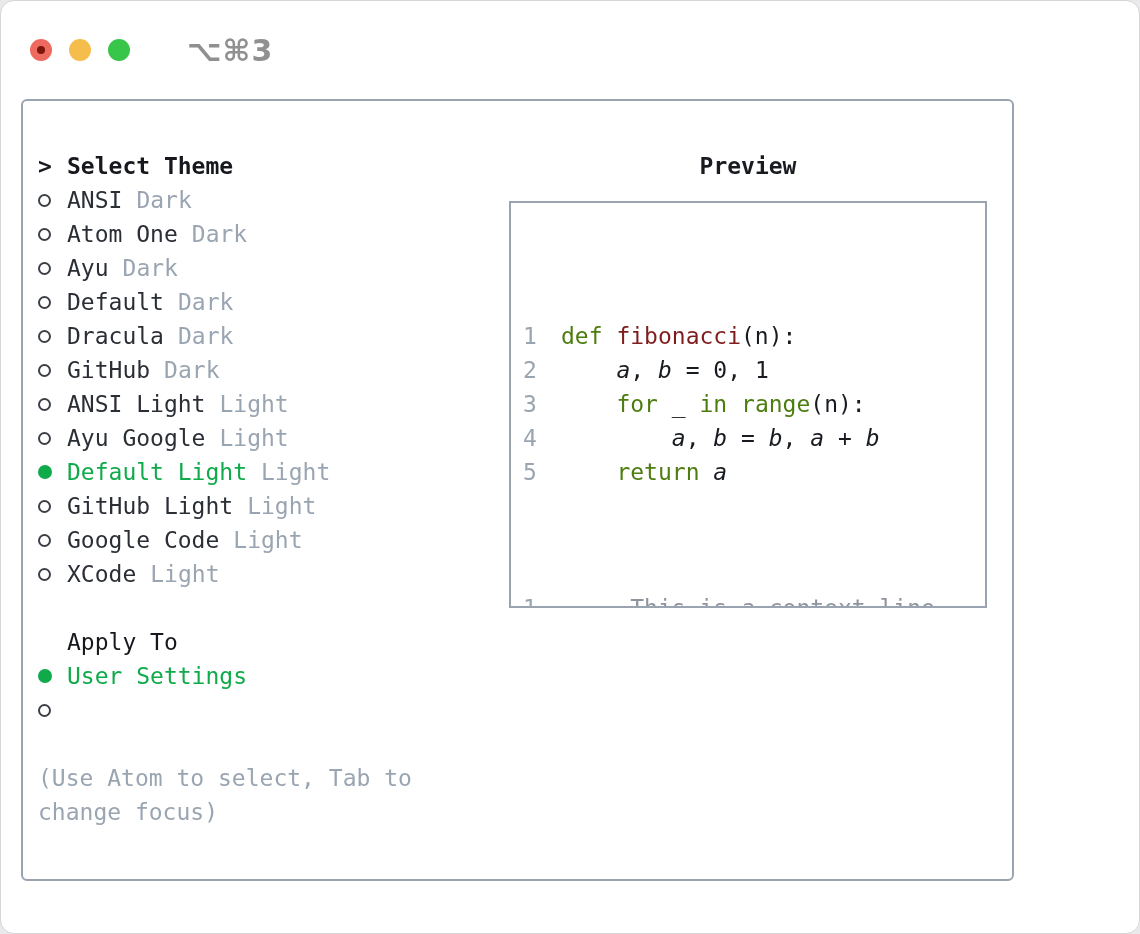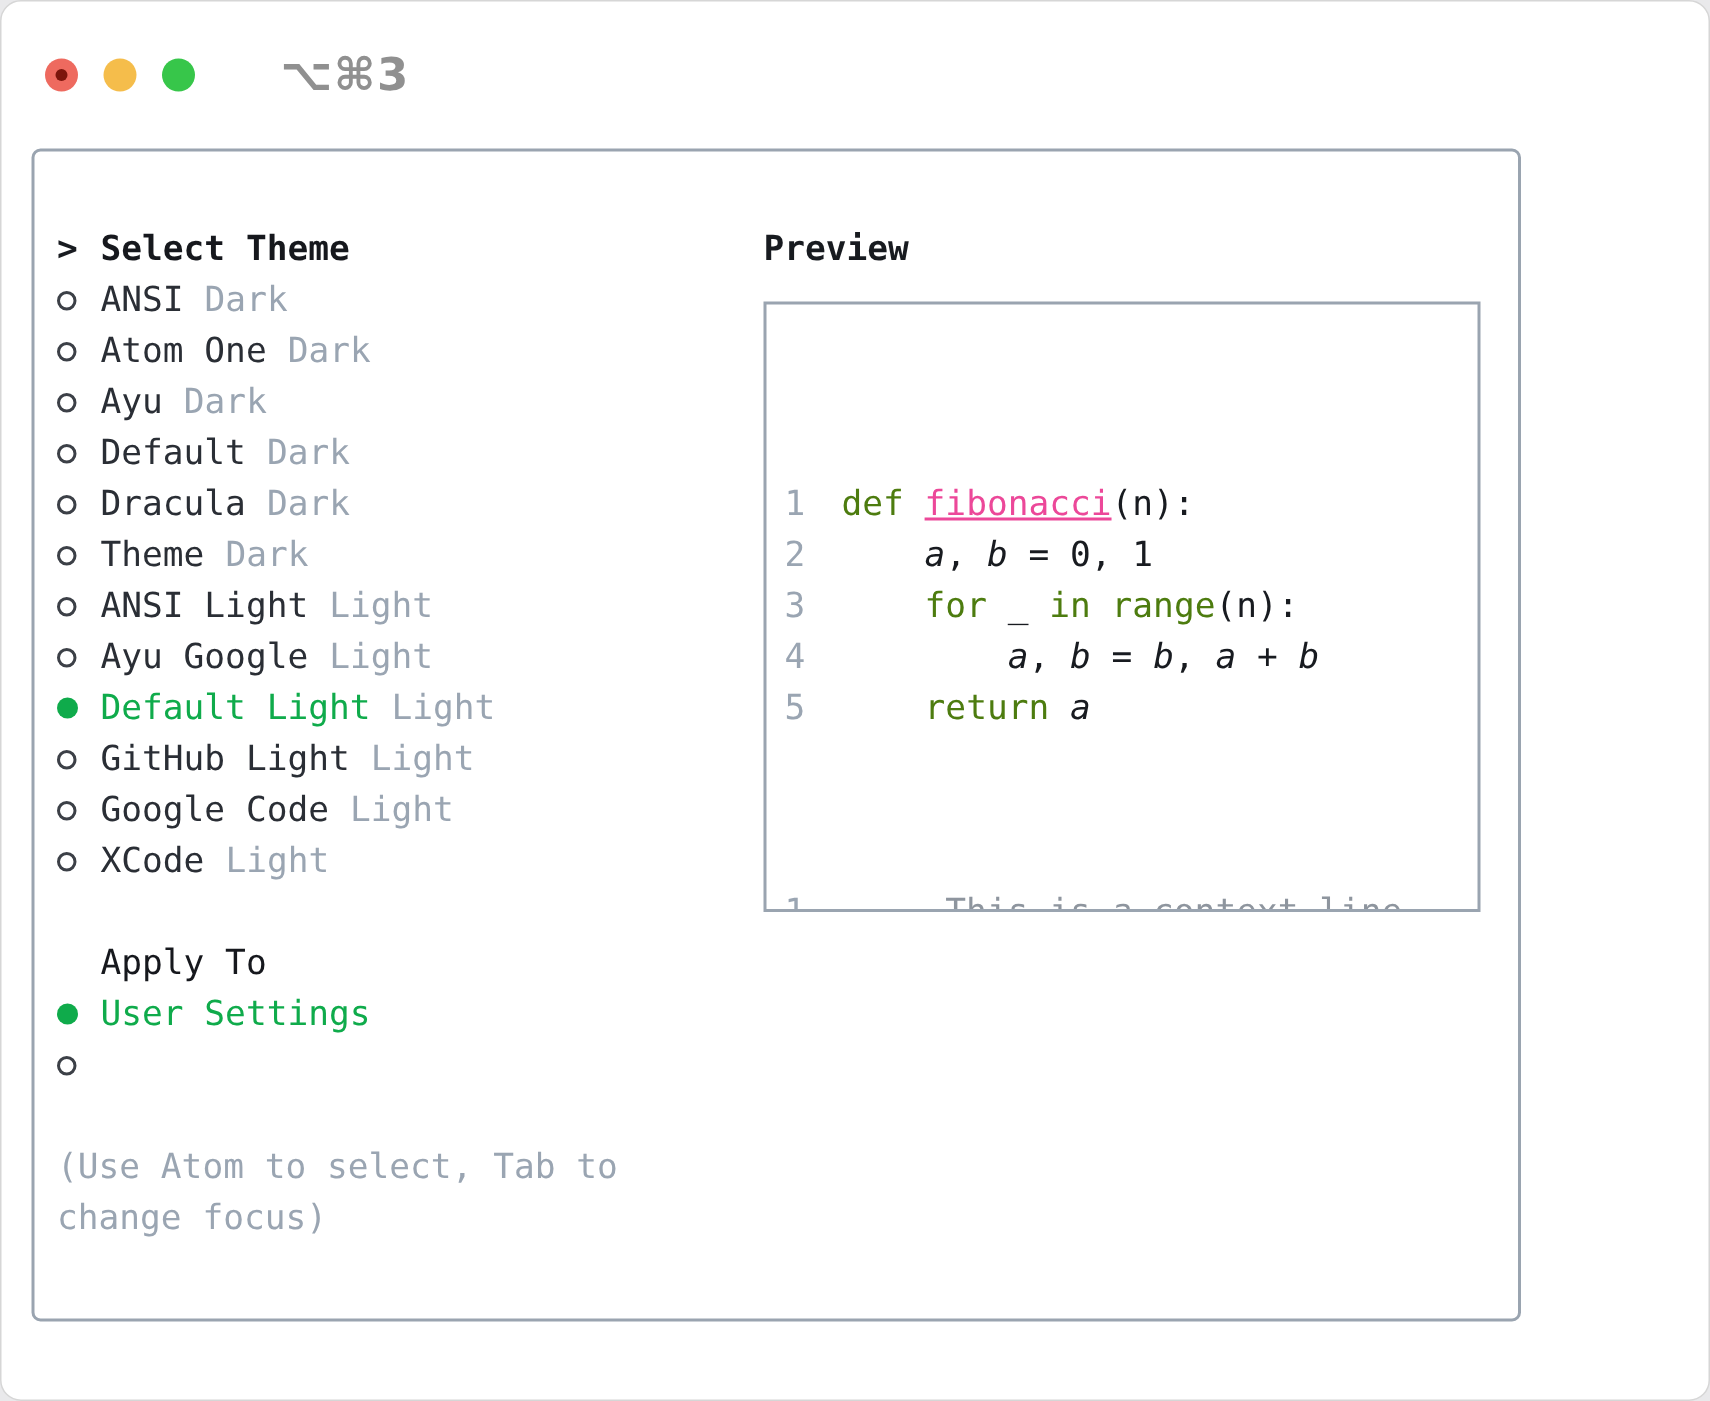--- a/index.html
+++ b/index.html
@@ -41,21 +41,21 @@
     position: absolute; left: 20px; top: 98px;
     width: 993px; height: 782px;
     border: 2px solid #9aa4b0; border-radius: 6px;
     padding: 48px 25px 0 15px;
     display: flex;
     font-size: 23px; line-height: 34px;
     color: #181b20;
   }
 
   .left-col { width: 471px; flex: none; }
-  .right-col { flex: 1; }
+  .right-col { flex: 1; text-align: center; }
 
   .row { display: flex; align-items: center; height: 34px; white-space: pre; }
   .marker { width: 29px; flex: none; display: flex; align-items: center; }
   .cursor-glyph { font-weight: bold; color: #181b20; }
   .circle {
     width: 13px; height: 13px; border-radius: 50%;
     border: 2px solid #3c4047; flex: none;
   }
   .circle.filled { border: none; width: 14px; height: 14px; background: #0fab4b; }
 
@@ -81,21 +81,21 @@
     padding: 48px 0 0 12px;
     white-space: pre;
     overflow: hidden;
   }
   .pline { display: flex; height: 34px; }
   .ln { width: 14px; margin-right: 24px; color: #9aa5b2; flex: none; }
   .diff-block { margin-top: 34px; }
 
   .tok-pl  { color: #181b20; }
   .tok-kw  { color: #4d7c0f; }
-  .tok-fn  { color: #ec4899; text-decoration: underline; }
+  .tok-fn  { color: #7f1d1d; }
   .tok-id  { color: #181b20; font-style: italic; }
   .tok-ctx { color: #8e959e; }
   .tok-ctxid { color: #8e959e; font-style: italic; }
 </style>
 </head>
 <body>
 
 <div class="window">
 
   <div class="titlebar">
@@ -116,21 +116,21 @@
         </span>
         <span class="section-title">Select Theme</span>
       </div>
 
       <div id="theme-list">
           <div class="row"><span class="marker"><span class="circle"></span></span><span class="theme-name">ANSI</span><span class="variant">Dark</span></div>
           <div class="row"><span class="marker"><span class="circle"></span></span><span class="theme-name">Atom One</span><span class="variant">Dark</span></div>
           <div class="row"><span class="marker"><span class="circle"></span></span><span class="theme-name">Ayu</span><span class="variant">Dark</span></div>
           <div class="row"><span class="marker"><span class="circle"></span></span><span class="theme-name">Default</span><span class="variant">Dark</span></div>
           <div class="row"><span class="marker"><span class="circle"></span></span><span class="theme-name">Dracula</span><span class="variant">Dark</span></div>
-          <div class="row"><span class="marker"><span class="circle"></span></span><span class="theme-name">Theme</span><span class="variant">Dark</span></div>
+          <div class="row"><span class="marker"><span class="circle"></span></span><span class="theme-name">GitHub</span><span class="variant">Dark</span></div>
           <div class="row"><span class="marker"><span class="circle"></span></span><span class="theme-name">ANSI Light</span><span class="variant">Light</span></div>
           <div class="row"><span class="marker"><span class="circle"></span></span><span class="theme-name">Ayu Google</span><span class="variant">Light</span></div>
           <div class="row"><span class="marker"><span class="circle filled"></span></span><span class="theme-name selected">Default Light</span><span class="variant">Light</span></div>
           <div class="row"><span class="marker"><span class="circle"></span></span><span class="theme-name">GitHub Light</span><span class="variant">Light</span></div>
           <div class="row"><span class="marker"><span class="circle"></span></span><span class="theme-name">Google Code</span><span class="variant">Light</span></div>
           <div class="row"><span class="marker"><span class="circle"></span></span><span class="theme-name">XCode</span><span class="variant">Light</span></div>
         </div>
 
       <div class="gap-row"></div>
 

